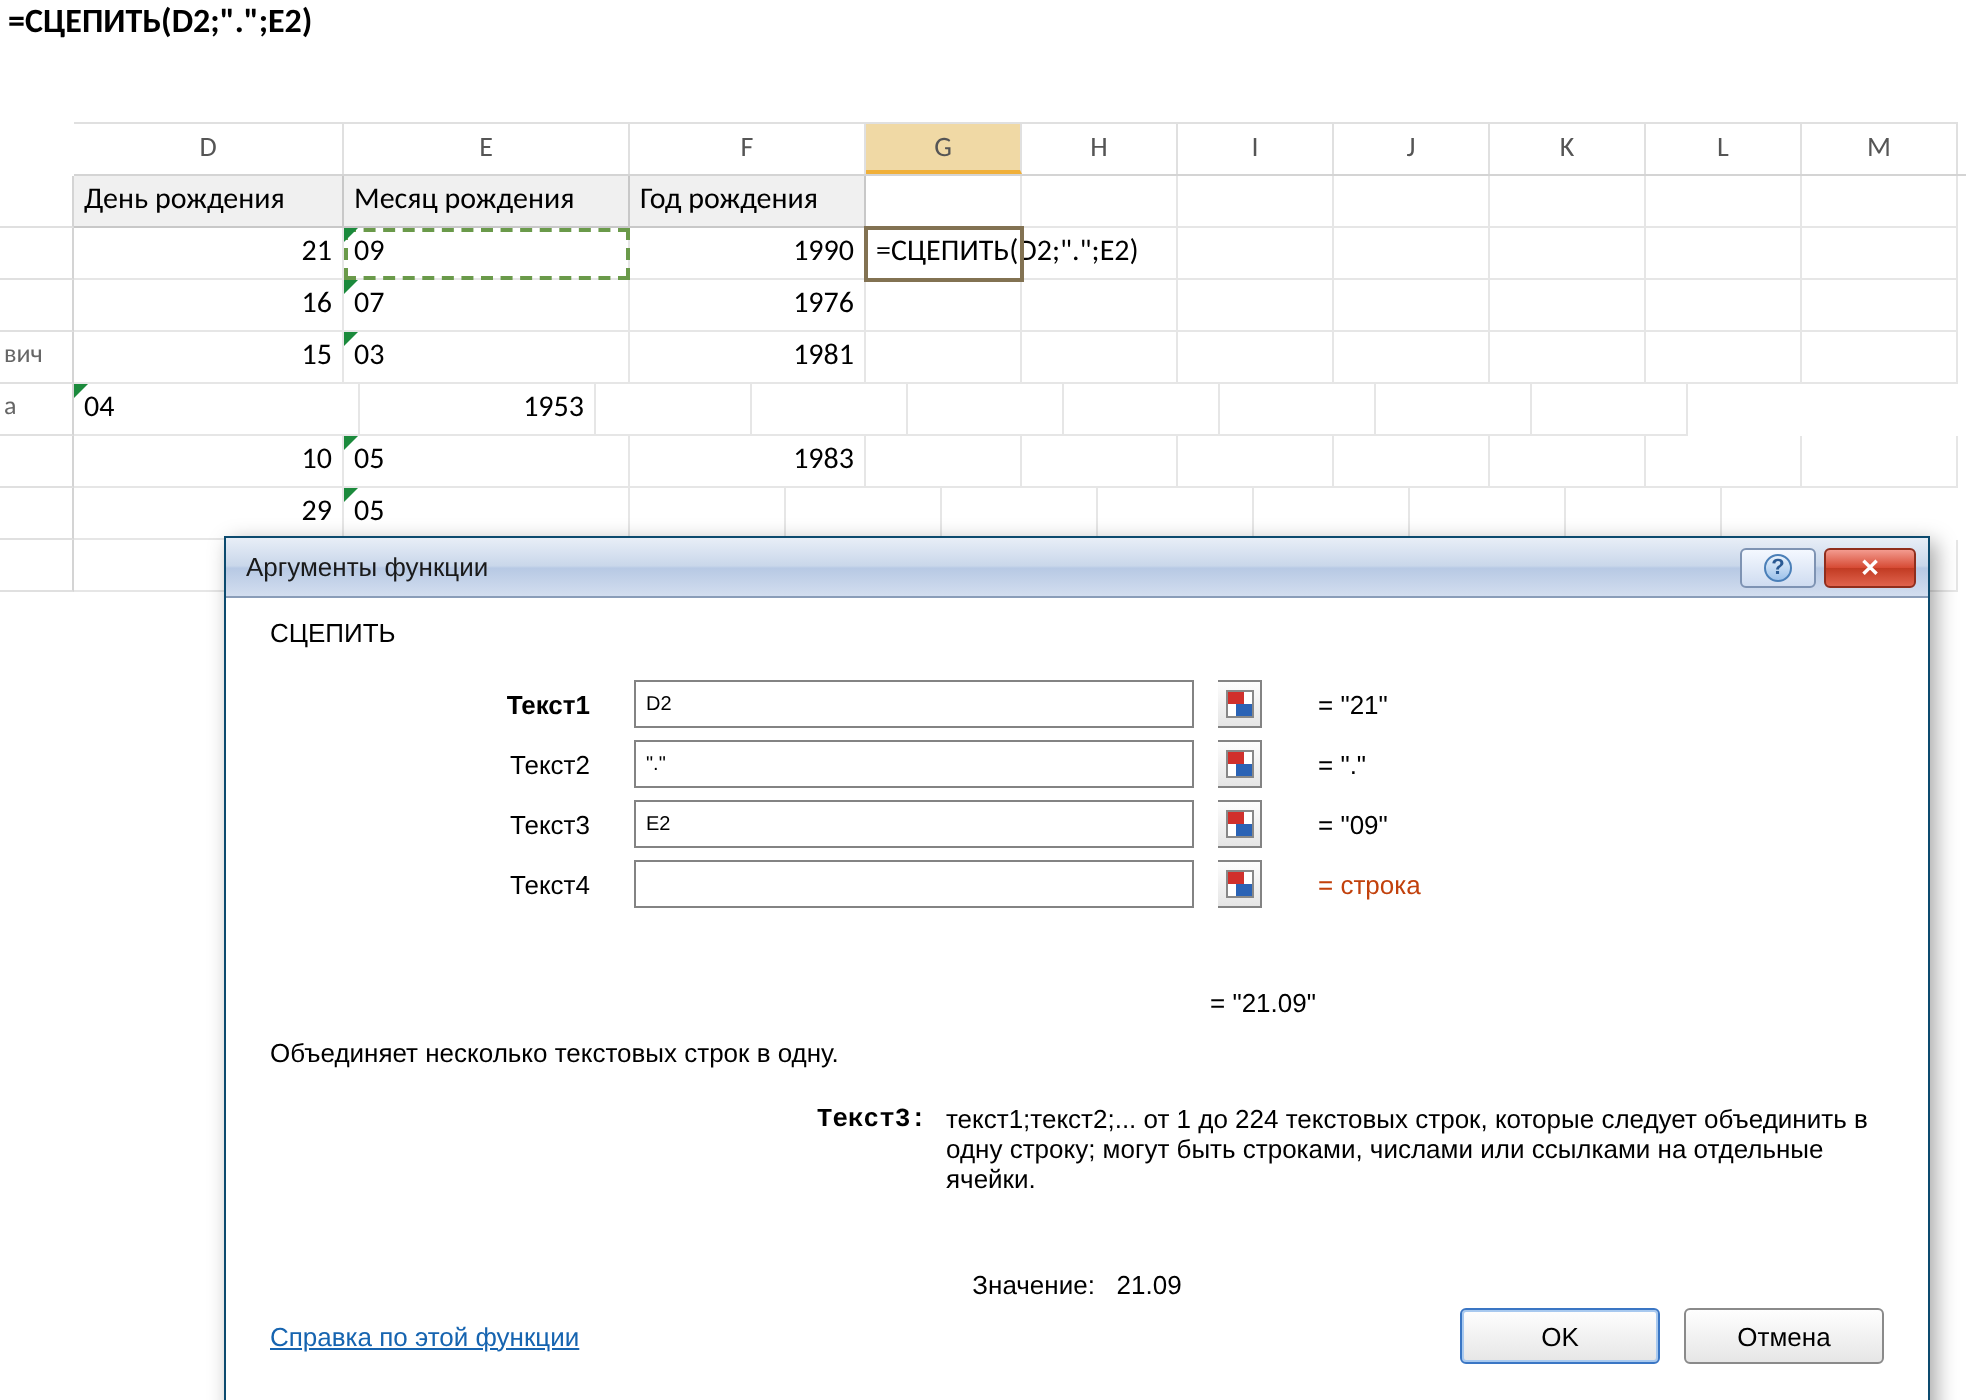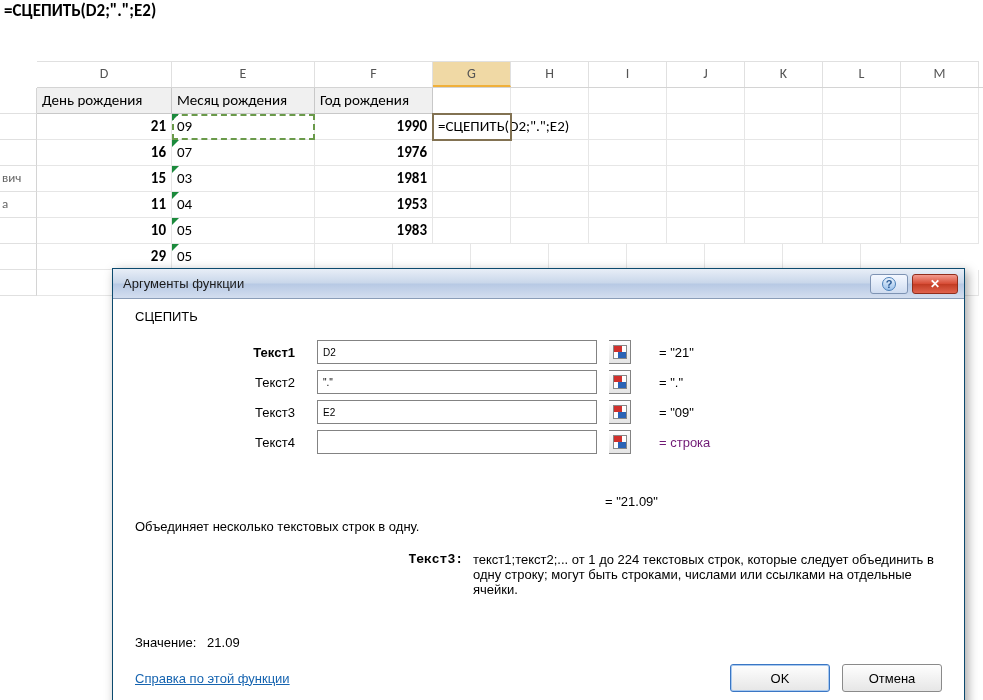--- a/index.html
+++ b/index.html
@@ -53,21 +53,21 @@
   }
   .cell {
     border-right: 1px solid #e6e6e6;
     border-bottom: 1px solid #e6e6e6;
     padding: 3px 5px 0 5px;
     font-size: 15px;
     white-space: nowrap;
     overflow: visible;
     position: relative;
   }
-  .cell.num { text-align: right; font-weight: bold; }
+  .cell.num { text-align: right; }
   .cell.txt { text-align: left; }
   .header-cell {
     background: #f0f0f0;
     text-align: center;
     border-bottom: 1px solid #c8c8c8;
     border-right: 1px solid #c8c8c8;
   }
   .dashed-sel {
     outline: 2px dashed #6a9a4a;
     outline-offset: -2px;
@@ -154,32 +154,32 @@
     font-family: Liberation Sans, sans-serif;
   }
   .ref-btn {
     width: 22px; height: 24px;
     border:1px solid #838383;
     border-left: none;
     background: linear-gradient(to bottom,#fdfdfd,#e5e5e5);
     display:flex; align-items:center; justify-content:center;
   }
   .arg-eval { margin-left: 16px; font-size: 13px; color:#000; }
-  .arg-eval.gray { color:#701a75; }
+  .arg-eval.gray { color:#c2410c; }
   .result-row {
     margin-left: 470px;
     font-size: 13px;
     margin-top: 40px;
     margin-bottom: 10px;
   }
   .desc { font-size: 13px; margin-bottom: 18px; }
   .arg-help { display:flex; font-size: 13px; margin-bottom: 38px; }
   .arg-help-label { width: 338px; text-align:right; font-weight:bold; padding-right:10px;font-family:Liberation Mono, monospace; }
   .arg-help-text { flex: 1; }
-  .val-row { font-size: 13px; margin-bottom: 14px; }
+  .val-row { font-size: 13px; margin-bottom: 4px; text-align: center; }
   .bottom-row { display:flex; align-items:center; }
   .help-link { color:#1664b0; text-decoration: underline; cursor:pointer; font-size: 13px; }
   .btn {
     width: 100px; height: 28px;
     border:1px solid #8a8a8a;
     background: linear-gradient(to bottom,#fefefe,#e6e6e6);
     border-radius: 3px;
     font-size: 13px;
     margin-left: 12px;
     cursor:pointer;
@@ -273,21 +273,20 @@
         <div class="cell wG "></div>
         <div class="cell wStd "></div>
         <div class="cell wStd "></div>
         <div class="cell wStd "></div>
         <div class="cell wStd "></div>
         <div class="cell wStd "></div>
         <div class="cell wStd "></div>
       </div>
       <div class="grow">
         <div class="gutter">а</div>
-        <div class="cell wD num">11</div>
         <div class="cell wE txt green-tri">04</div>
         <div class="cell wF num">1953</div>
         <div class="cell wG "></div>
         <div class="cell wStd "></div>
         <div class="cell wStd "></div>
         <div class="cell wStd "></div>
         <div class="cell wStd "></div>
         <div class="cell wStd "></div>
         <div class="cell wStd "></div>
       </div>

